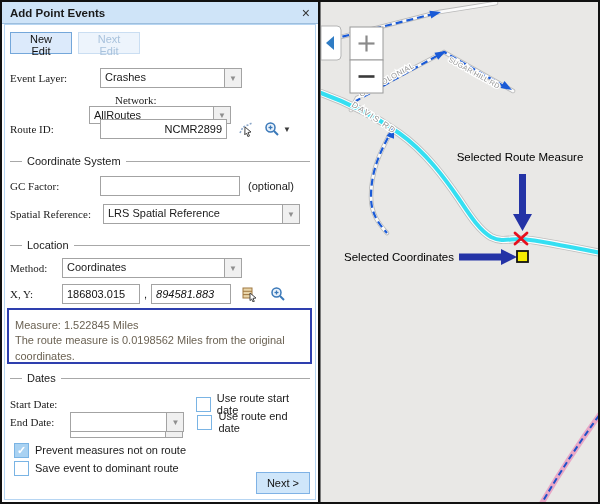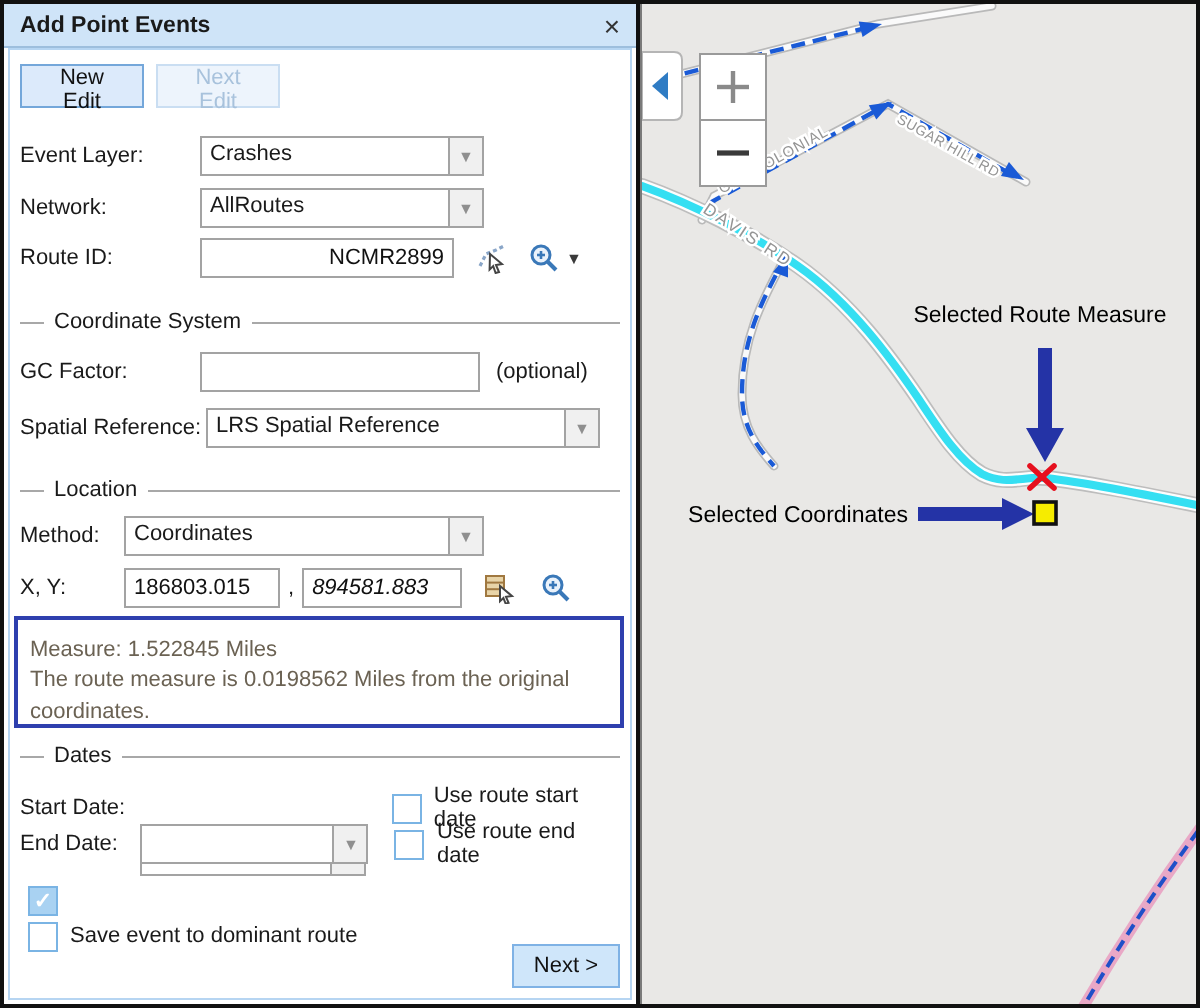--- a/index.html
+++ b/index.html
@@ -8,21 +8,21 @@
   .screen { position:relative; width:600px; height:504px; background:#101010; border:2px solid #111; overflow:hidden; }
 
   
   .panel { position:absolute; left:0; top:0; width:316px; height:500px; background:#fff; }
   .titlebar { position:absolute; left:0; top:0; width:100%; height:22px; background:#cfe4f8; border-bottom:1px solid #9dbedd; display:flex; align-items:center; padding:0 8px; }
   .titlebar .title { font-weight:bold; font-size:11.5px; }
   .titlebar .close { margin-left:auto; font-size:14px; color:#333; cursor:pointer; line-height:1; }
   .panel-body { position:absolute; left:2px; right:2px; top:22px; bottom:2px; border:1px solid #b6d5f2; background:#fff; }
 
   .row { position:absolute; left:8px; right:8px; display:flex; align-items:center; height:20px; }
-  .lbl { flex:none; }
+  .lbl { flex:none;font-family:Liberation Serif, serif; }
   .w90 { width:90px; } .w93 { width:93px; } .w52 { width:52px; } .w60 { width:60px; }
 
   .tinput { height:20px; border:1px solid #a3a3a3; background:#fff; font-family:"Liberation Sans",sans-serif; font-size:11px; padding:0 4px; color:#111; }
   .combo { display:flex; height:20px; border:1px solid #a3a3a3; background:#fff; }
   .combo .val { flex:1; padding:2px 4px; white-space:nowrap; overflow:hidden; }
   .combo .arrowbtn { flex:none; width:17px; background:#f0f0f0; border-left:1px solid #a3a3a3; display:flex; align-items:center; justify-content:center; color:#8f8f8f; font-size:8px; }
 
   .btn { height:22px; padding:0 10px; font-family:"Liberation Sans",sans-serif; font-size:11px; border:1px solid #74a7da; background:#dceafb; color:#111;text-align:center; }
   .btn.disabled { background:#edf4fc; border-color:#cadef2; color:#a8c2dc; }
   .nextbtn { position:absolute; top:470px; right:8px; height:22px; padding:0 10px; background:#cfe6fa; border:1px solid #7fb2e5; font-size:11px; font-family:"Liberation Sans",sans-serif; color:#111; }
@@ -64,21 +64,21 @@
     </div>
 
     <div class="row" style="top:66px;">
       <span class="lbl w90">Event Layer:</span>
       <div class="combo" style="width:142px;justify-content:center;">
         <span class="val">Crashes</span>
         <span class="arrowbtn">▼</span>
       </div>
     </div>
 
-    <div class="row" style="top:92px;">
+    <div class="row" style="top:92px;flex-direction:column;">
       <span class="lbl w90">Network:</span>
       <div class="combo" style="width:142px;">
         <span class="val">AllRoutes</span>
         <span class="arrowbtn">▼</span>
       </div>
     </div>
 
     <div class="row" style="top:117px;">
       <span class="lbl w90">Route ID:</span>
       <input class="tinput" style="width: 127px; text-align: right;" value="NCMR2899">
@@ -184,20 +184,21 @@
         <span class="arrowbtn">▼</span>
       </div>
       <span class="cb" style="margin-left:13px;"></span>
       <span>Use route end date</span>
     </div>
 
     <div class="row" style="top:438px; left:12px;">
       <span class="cb checked">
           <span>✓</span>
         </span>
+      <span>Prevent measures not on route</span>
     </div>
 
     <div class="row" style="top:456px; left:12px;">
       <span class="cb"></span>
       <span>Save event to dominant route</span>
     </div>
 
     <button class="nextbtn">Next &gt;</button>
   </div>
 

